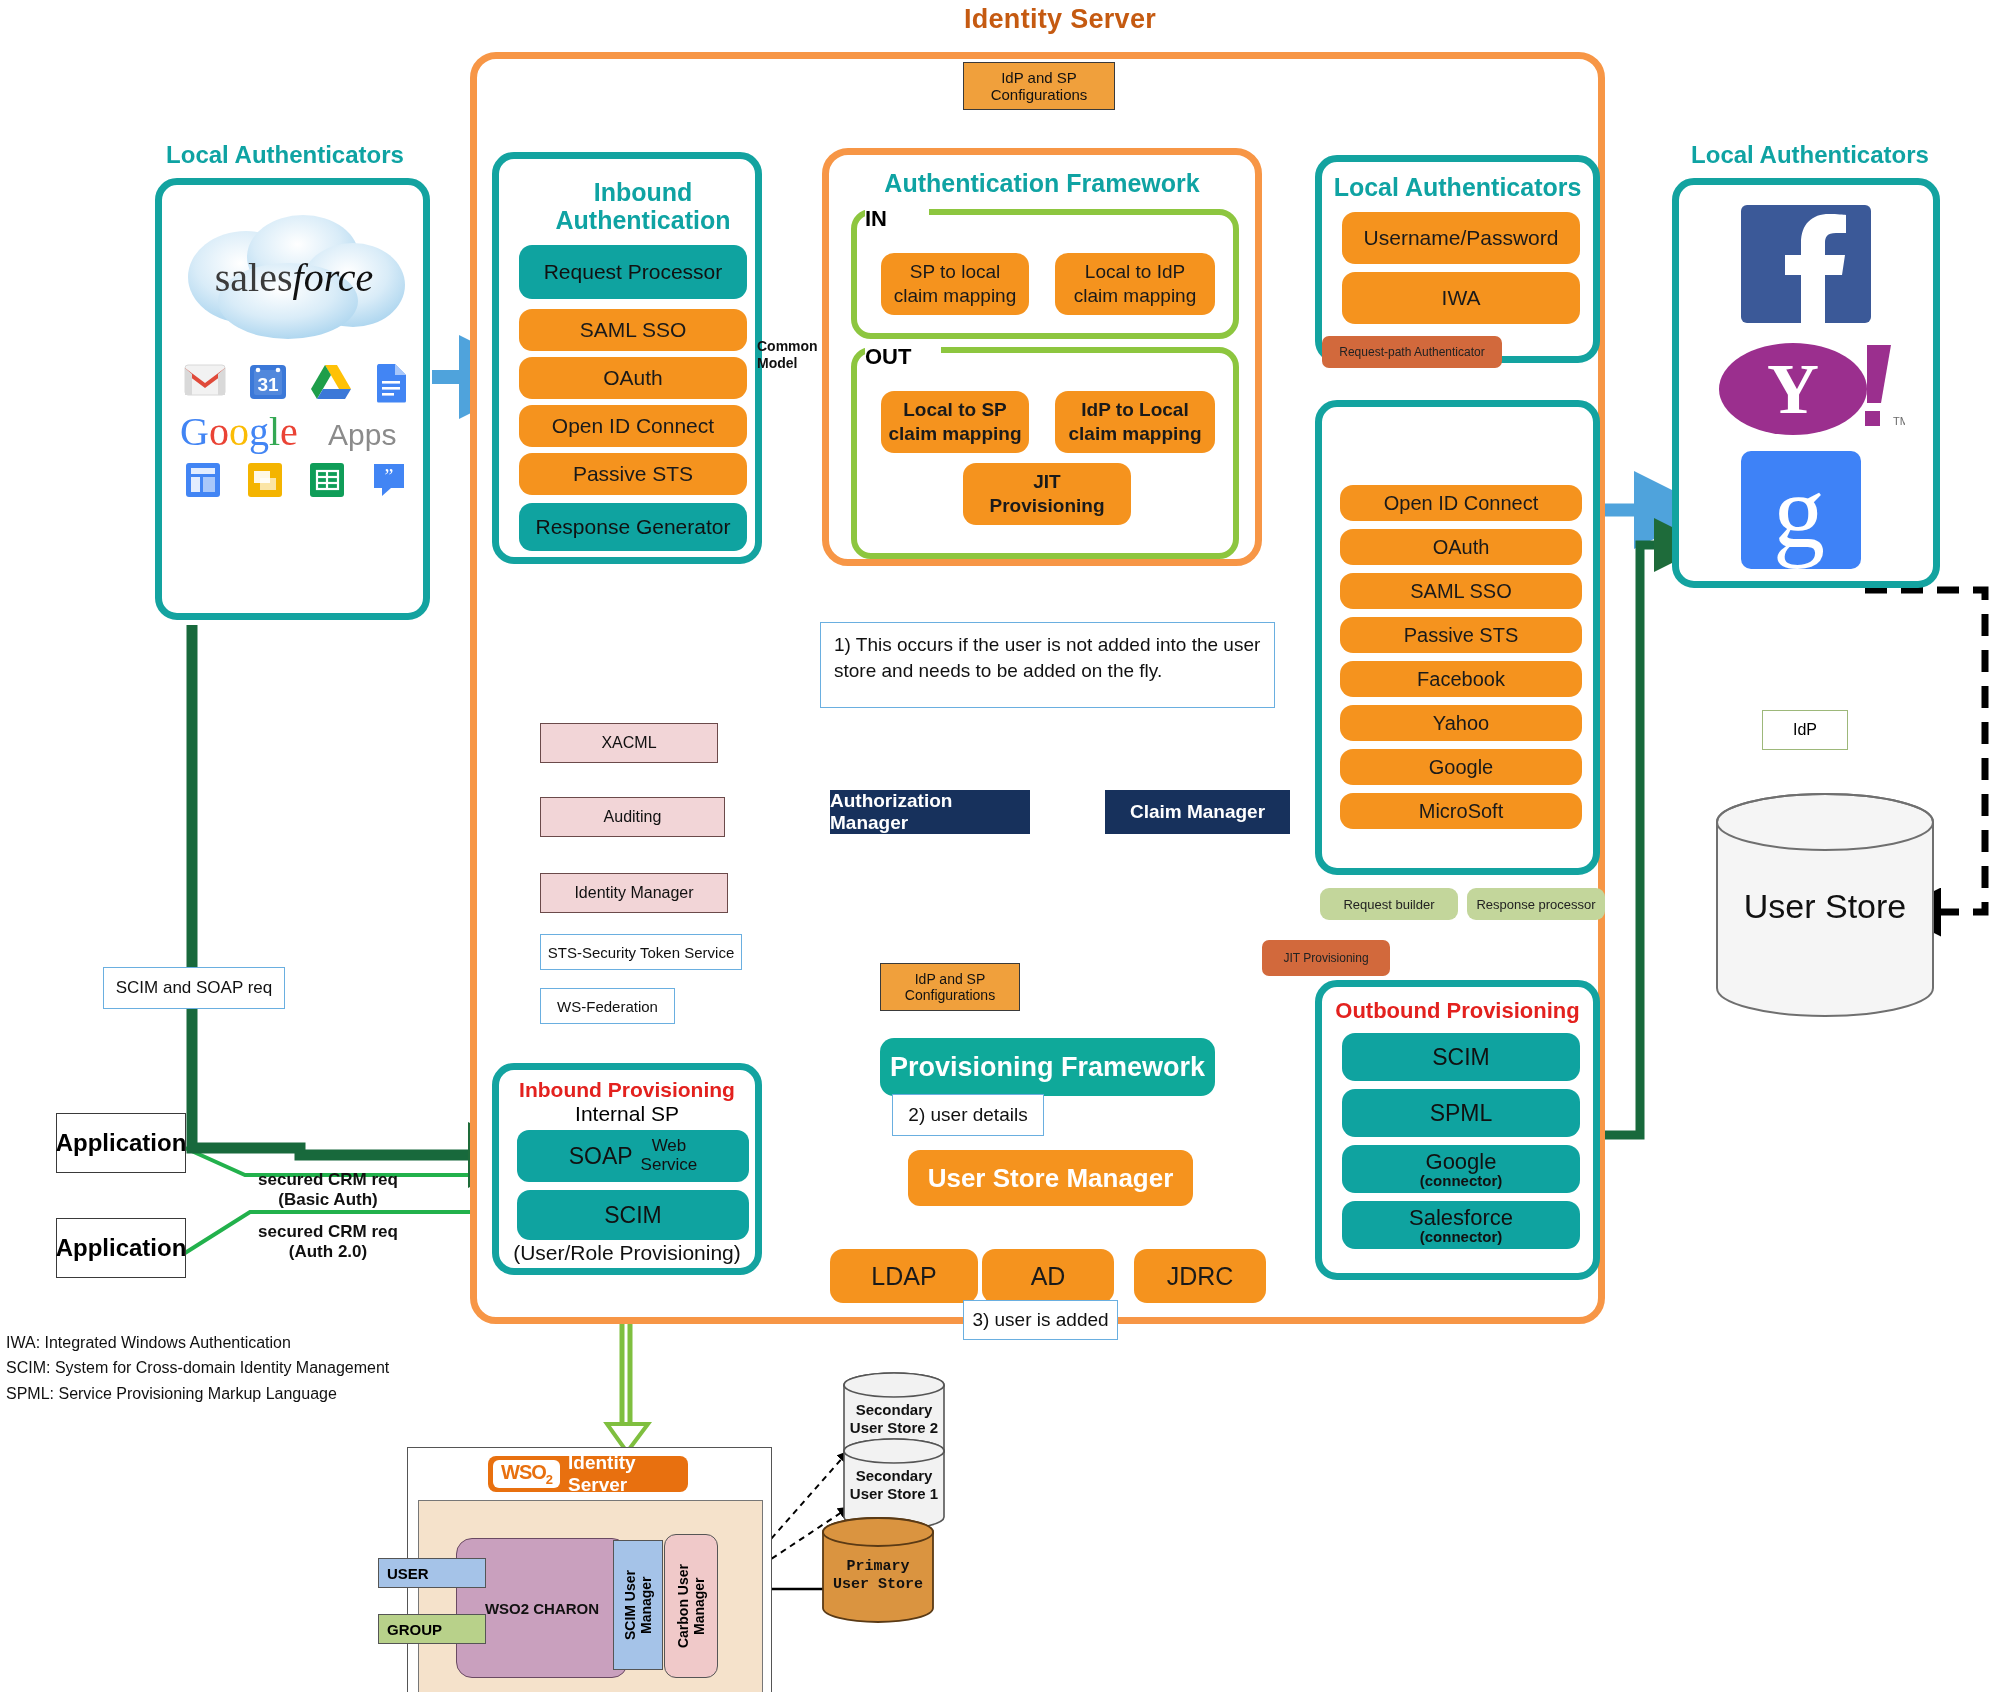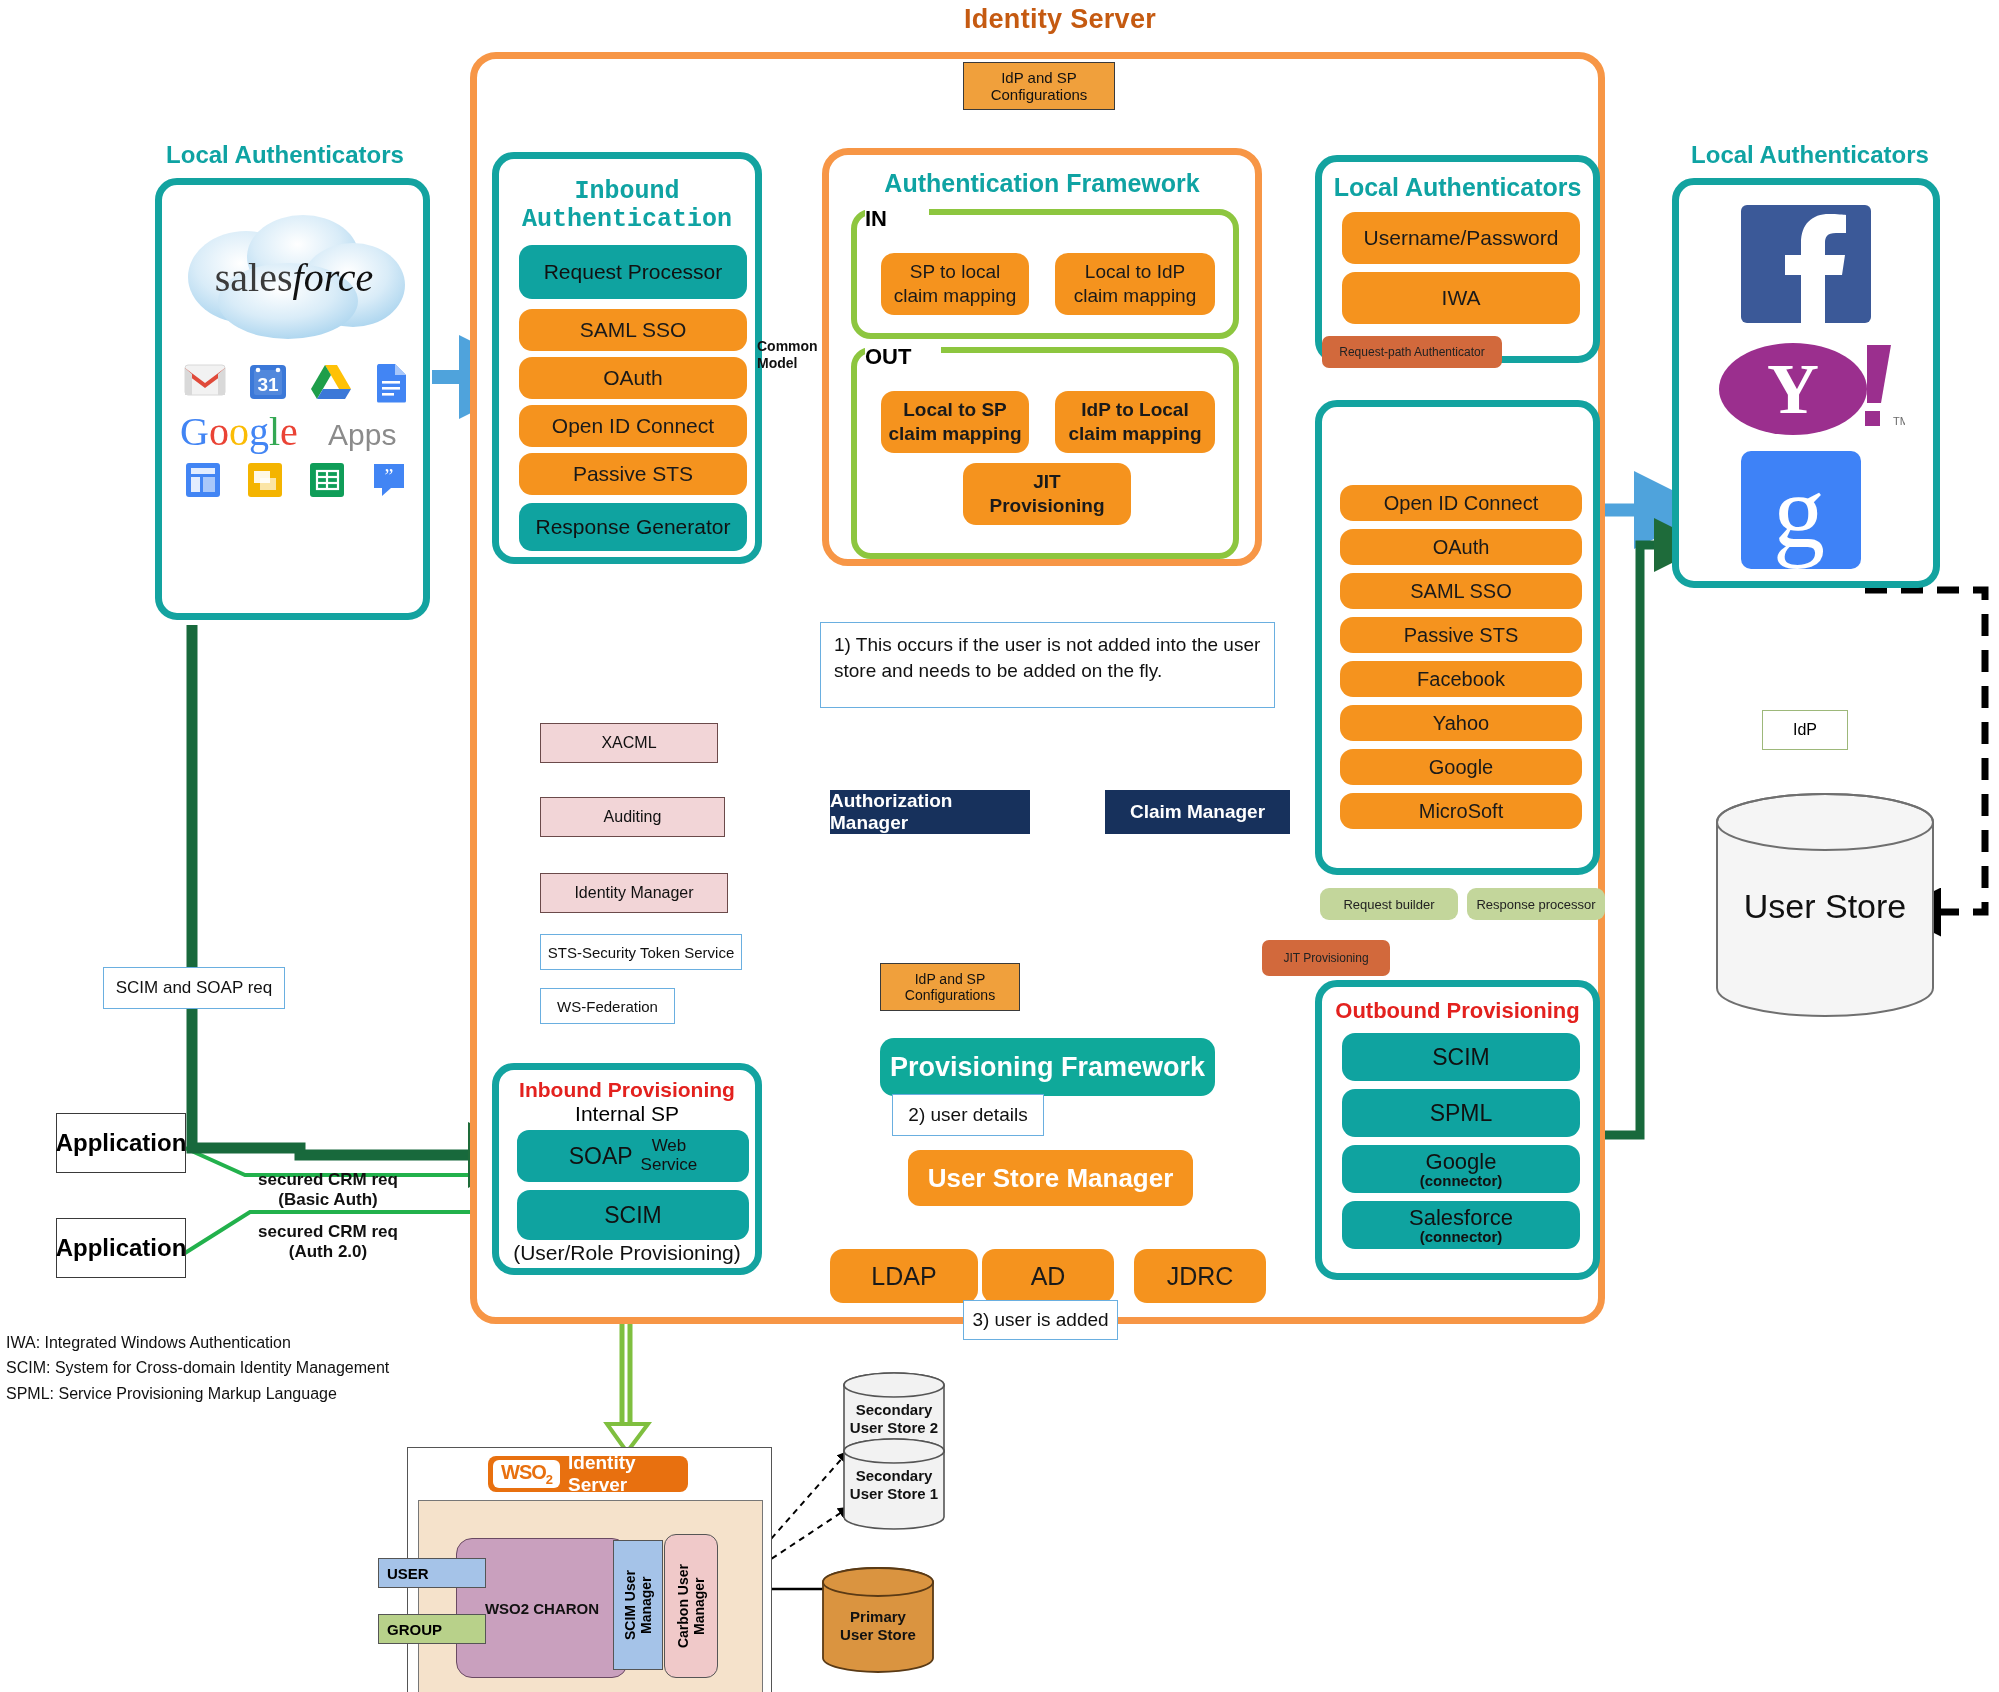--- a/index.html
+++ b/index.html
@@ -235,21 +235,21 @@
           </g>
         </svg>
       <svg class="ic" width="38" height="38" viewBox="0 0 38 38">
           <path d="M4 3 h30 v24 h-13 l-9 8 v-8 h-8z" fill="#4285F4"></path>
           <text x="19" y="22" font-size="20" fill="#fff" text-anchor="middle" font-family="'Liberation Serif',serif">”</text>
         </svg>
     </div>
   </div>
 
   <div class="abs box-teal" style="left:492px;top:152px;width:270px;height:412px;">
-    <div class="title-teal abs ctr" style="left:0;top:14px;width:100%;height:66px;white-space:pre-line;font-family:Liberation Mono, monospace;">Inbound
+    <div class="title-teal abs ctr" style="left:16px;top:14px;width:100%;height:66px;white-space:pre-line;">Inbound
 Authentication</div>
     <div class="abs pill pill-teal" style="left:20px;top:86px;width:228px;height:54px;">Request Processor</div>
     <div class="abs pill pill-orange" style="left:20px;top:150px;width:228px;height:42px;">SAML SSO</div>
     <div class="abs pill pill-orange" style="left:20px;top:198px;width:228px;height:42px;">OAuth</div>
     <div class="abs pill pill-orange" style="left:20px;top:246px;width:228px;height:42px;">Open ID Connect</div>
     <div class="abs pill pill-orange" style="left:20px;top:294px;width:228px;height:42px;">Passive STS</div>
     <div class="abs pill pill-teal" style="left:20px;top:344px;width:228px;height:48px;">Response Generator</div>
   </div>
 
   <div class="abs lbl" style="left:757px;top:338px;width:110px;white-space:pre-line;font-size:14px;font-weight:bold;">Common Object
@@ -445,21 +445,21 @@
   </div>
   <div class="abs" style="left:840px;top:1437px;width:108px;height:94px;">
     <svg class="ic" width="108" height="94" viewBox="0 0 108 94">
       <ellipse cx="54" cy="14" rx="50" ry="12" fill="#F2F2F2" stroke="#555" stroke-width="1.6"></ellipse>
       <path d="M4 14 V80 a50 12 0 0 0 100 0 V14" fill="#F2F2F2" stroke="#555" stroke-width="1.6"></path>
       <ellipse cx="54" cy="14" rx="50" ry="12" fill="#F2F2F2" stroke="#555" stroke-width="1.6"></ellipse>
     </svg>
     <div class="abs lbl-b" style="left:0;top:30px;width:108px;white-space:pre-line;font-size:15px;">Secondary
 User Store 1</div>
   </div>
-  <div class="abs" style="left:818px;top:1566px;width:120px;height:110px;">
+  <div class="abs" style="left:818px;top:1516px;width:120px;height:110px;font-family:Liberation Mono, monospace;">
     <svg class="ic" width="120" height="110" viewBox="0 0 120 110">
       <ellipse cx="60" cy="16" rx="55" ry="14" fill="#DA9440" stroke="#5a3a15" stroke-width="1.8"></ellipse>
       <path d="M5 16 V92 a55 14 0 0 0 110 0 V16" fill="#DA9440" stroke="#5a3a15" stroke-width="1.8"></path>
       <ellipse cx="60" cy="16" rx="55" ry="14" fill="#DA9440" stroke="#5a3a15" stroke-width="1.8"></ellipse>
     </svg>
     <div class="abs lbl-b" style="left:0;top:42px;width:120px;white-space:pre-line;font-size:15px;">Primary
 User Store</div>
   </div>
 
 </div>

